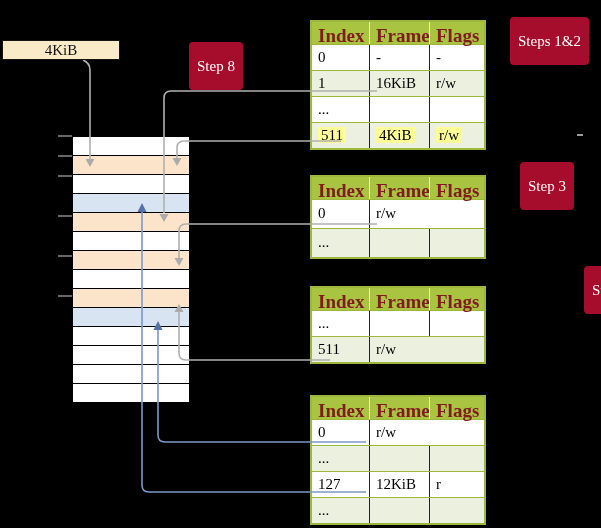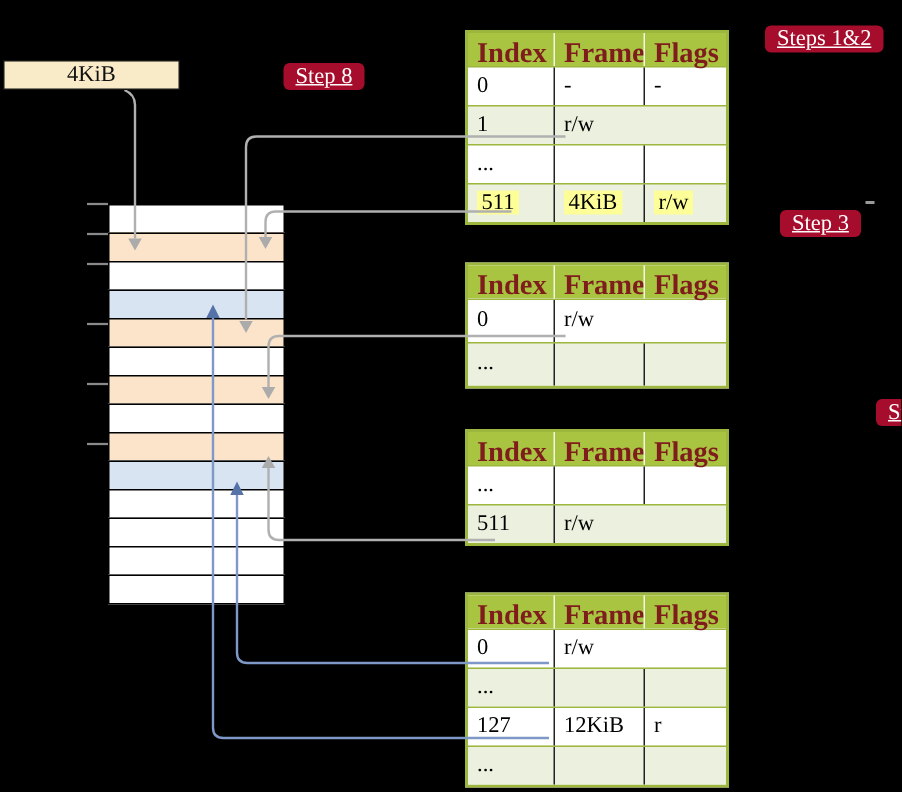--- a/index.html
+++ b/index.html
@@ -6,25 +6,25 @@
   .canvas{position:relative;width:601px;height:528px;background:#000;
           font-family:"Liberation Serif","DejaVu Serif",serif;overflow:hidden;}
 
   
   .ptbr{position:absolute;left:2px;top:40px;width:116px;height:18px;
         background:#faebc8;border:1px solid #151515;color:#111;
         text-align:center;font-size:15px;line-height:18px;z-index:6;}
 
   
   .steplabel{position:absolute;background:#a60c2c;color:#fff;font-size:15px;
-             line-height:16px;padding:1px 8px;border-radius:4px;
-             white-space:nowrap;z-index:6;text-decoration:underline;}
+             line-height:16px;padding:16px 8px;border-radius:4px;
+             white-space:nowrap;z-index:6;}
   #lbl-step0 {left:189px;top:42px;}
   #lbl-steps12{left:510px;top:17px;}
-  #lbl-step3 {left:520px;top:140px;}
+  #lbl-step3 {left:520px;top:162px;}
   #lbl-step4 {left:538px;top:266px;margin-left:46px;}
 
   
   .memory{position:absolute;left:72px;top:136px;width:118px;z-index:1;}
   .mrow{box-sizing:border-box;width:118px;height:20px;margin-top:-1px;
         border:1px solid #000;background:#fff;}
   .mrow:first-child{margin-top:0;}
   .mrow.pagetable{background:#fce4ca;}
   .mrow.data{background:#d8e4f2;}
   .mrow.free{background:#ffffff;}
@@ -93,20 +93,21 @@
         <div class="cell">Frame</div>
         <div class="cell">Flags</div>
       </div>
       <div class="trow">
         <div class="cell"><span>0</span></div>
         <div class="cell"><span>-</span></div>
         <div class="cell"><span>-</span></div>
       </div>
       <div class="trow shaded">
         <div class="cell"><span>1</span></div>
+        <div class="cell"><span>16KiB</span></div>
         <div class="cell"><span>r/w</span></div>
       </div>
       <div class="trow">
         <div class="cell"><span>...</span></div>
         <div class="cell"></div>
         <div class="cell"></div>
       </div>
       <div class="trow shaded">
         <div class="cell"><span class="hl">511</span></div>
         <div class="cell"><span class="hl">4KiB</span></div>

